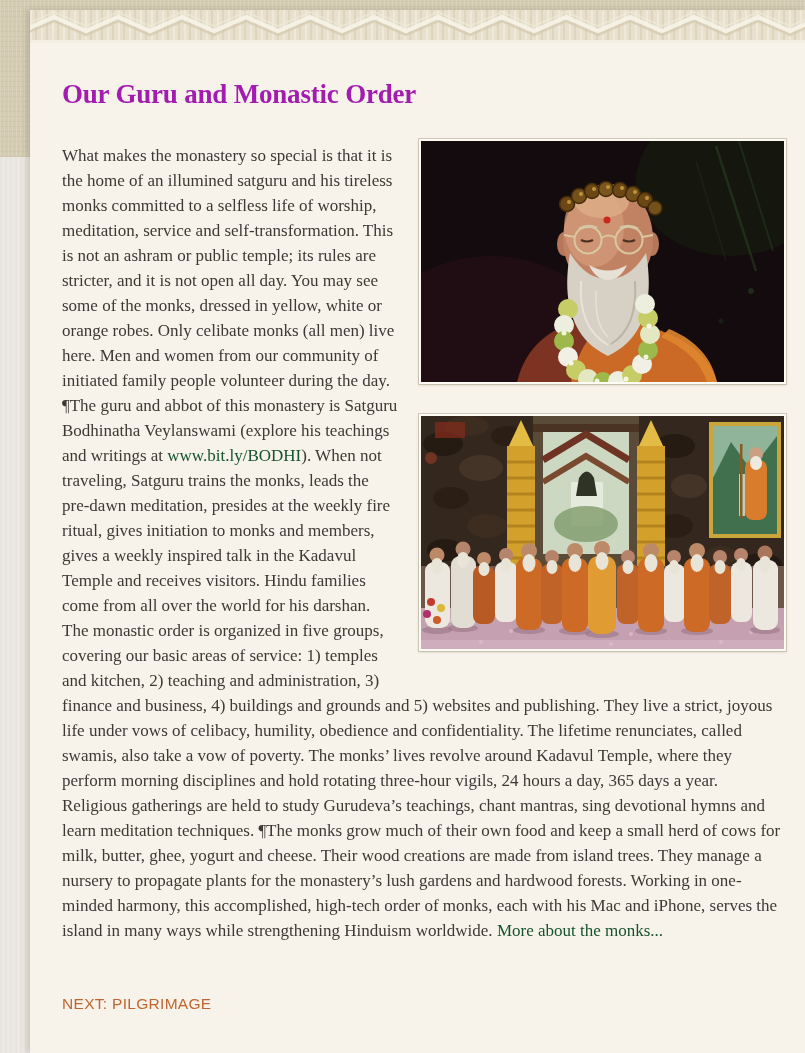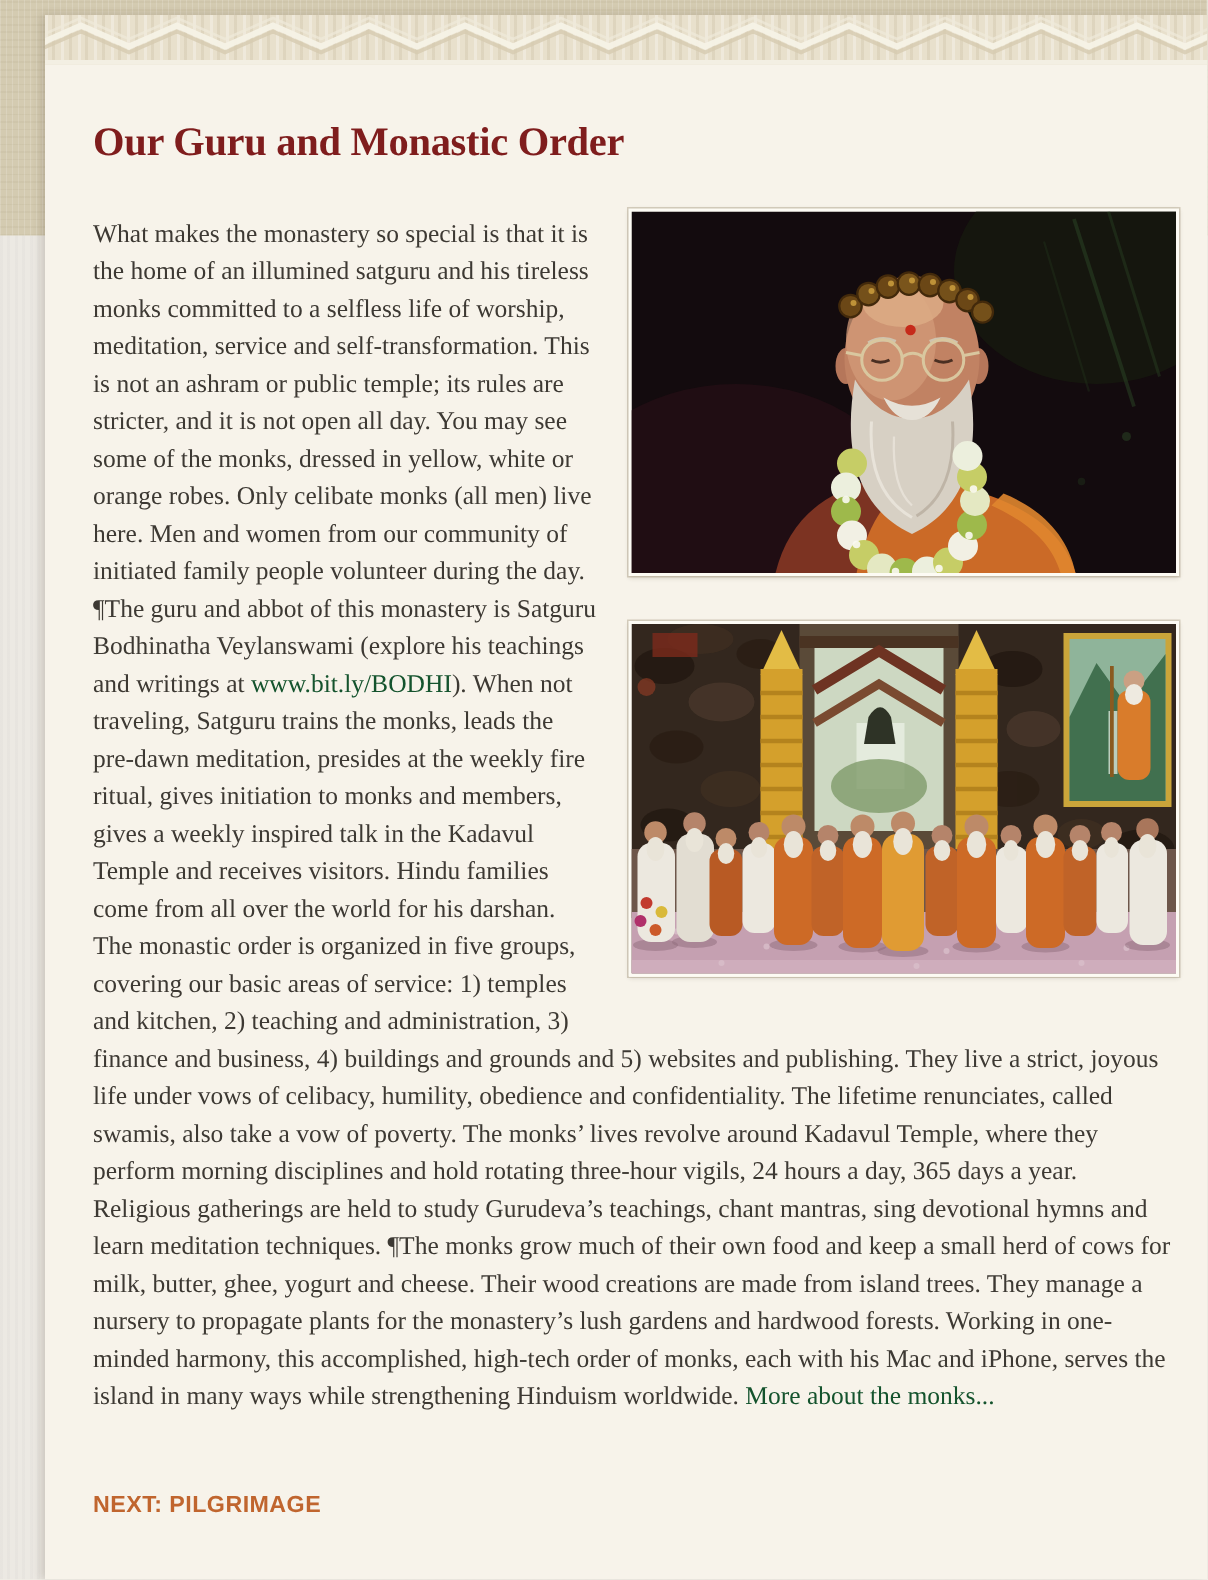--- a/index.html
+++ b/index.html
@@ -33,39 +33,39 @@
       rgba(255,255,255,0.30) 0 2px, rgba(0,0,0,0) 2px 5px,
       rgba(186,172,140,0.22) 5px 7px, rgba(0,0,0,0) 7px 11px);
     border-bottom:3px solid #f3efe3;
   }
   .zigzag-band svg{position:absolute;left:0;top:0;}
   .content{padding:36px 19px 0 32px;}
   h1.page-title{
     margin:0 0 34px;
     font-family:"Liberation Serif",serif;font-weight:bold;
     font-size:27px;line-height:30px;letter-spacing:-0.2px;
-    color:#7f1d1d;
+    color:#a21caf;
   }
   .photos{float:right;width:367px;margin:-4px 0 0 20px;}
   figure{margin:0;}
   .photo-frame{
     display:block;border:2px solid #fdfbf4;
     box-shadow:0 0 0 1px rgba(150,135,105,0.35), 0 1px 3px rgba(60,50,30,0.18);
   }
   .fig-portrait{margin:0 0 30px;}
   .fig-group{margin:0 0 40px;}
   svg{display:block;}
   p.article-text{
     margin:0;font-size:17px;line-height:25px;color:#3d3933;
     text-align:left;
   }
   a.inline-link{color:#14532d;text-decoration:none;cursor:pointer;}
   a.next-link{
     display:inline-block;margin-top:52px;
-    font-family:"Liberation Sans",sans-serif;font-weight:bold;
+    font-family:"Liberation Sans",sans-serif;font-weight:normal;
     font-size:15.5px;letter-spacing:0.3px;
     color:#c0652e;text-decoration:none;cursor:pointer;
   }
 </style>
 </head>
 <body>
 
 <div id="screen">
   <div class="top-band"></div>
 

